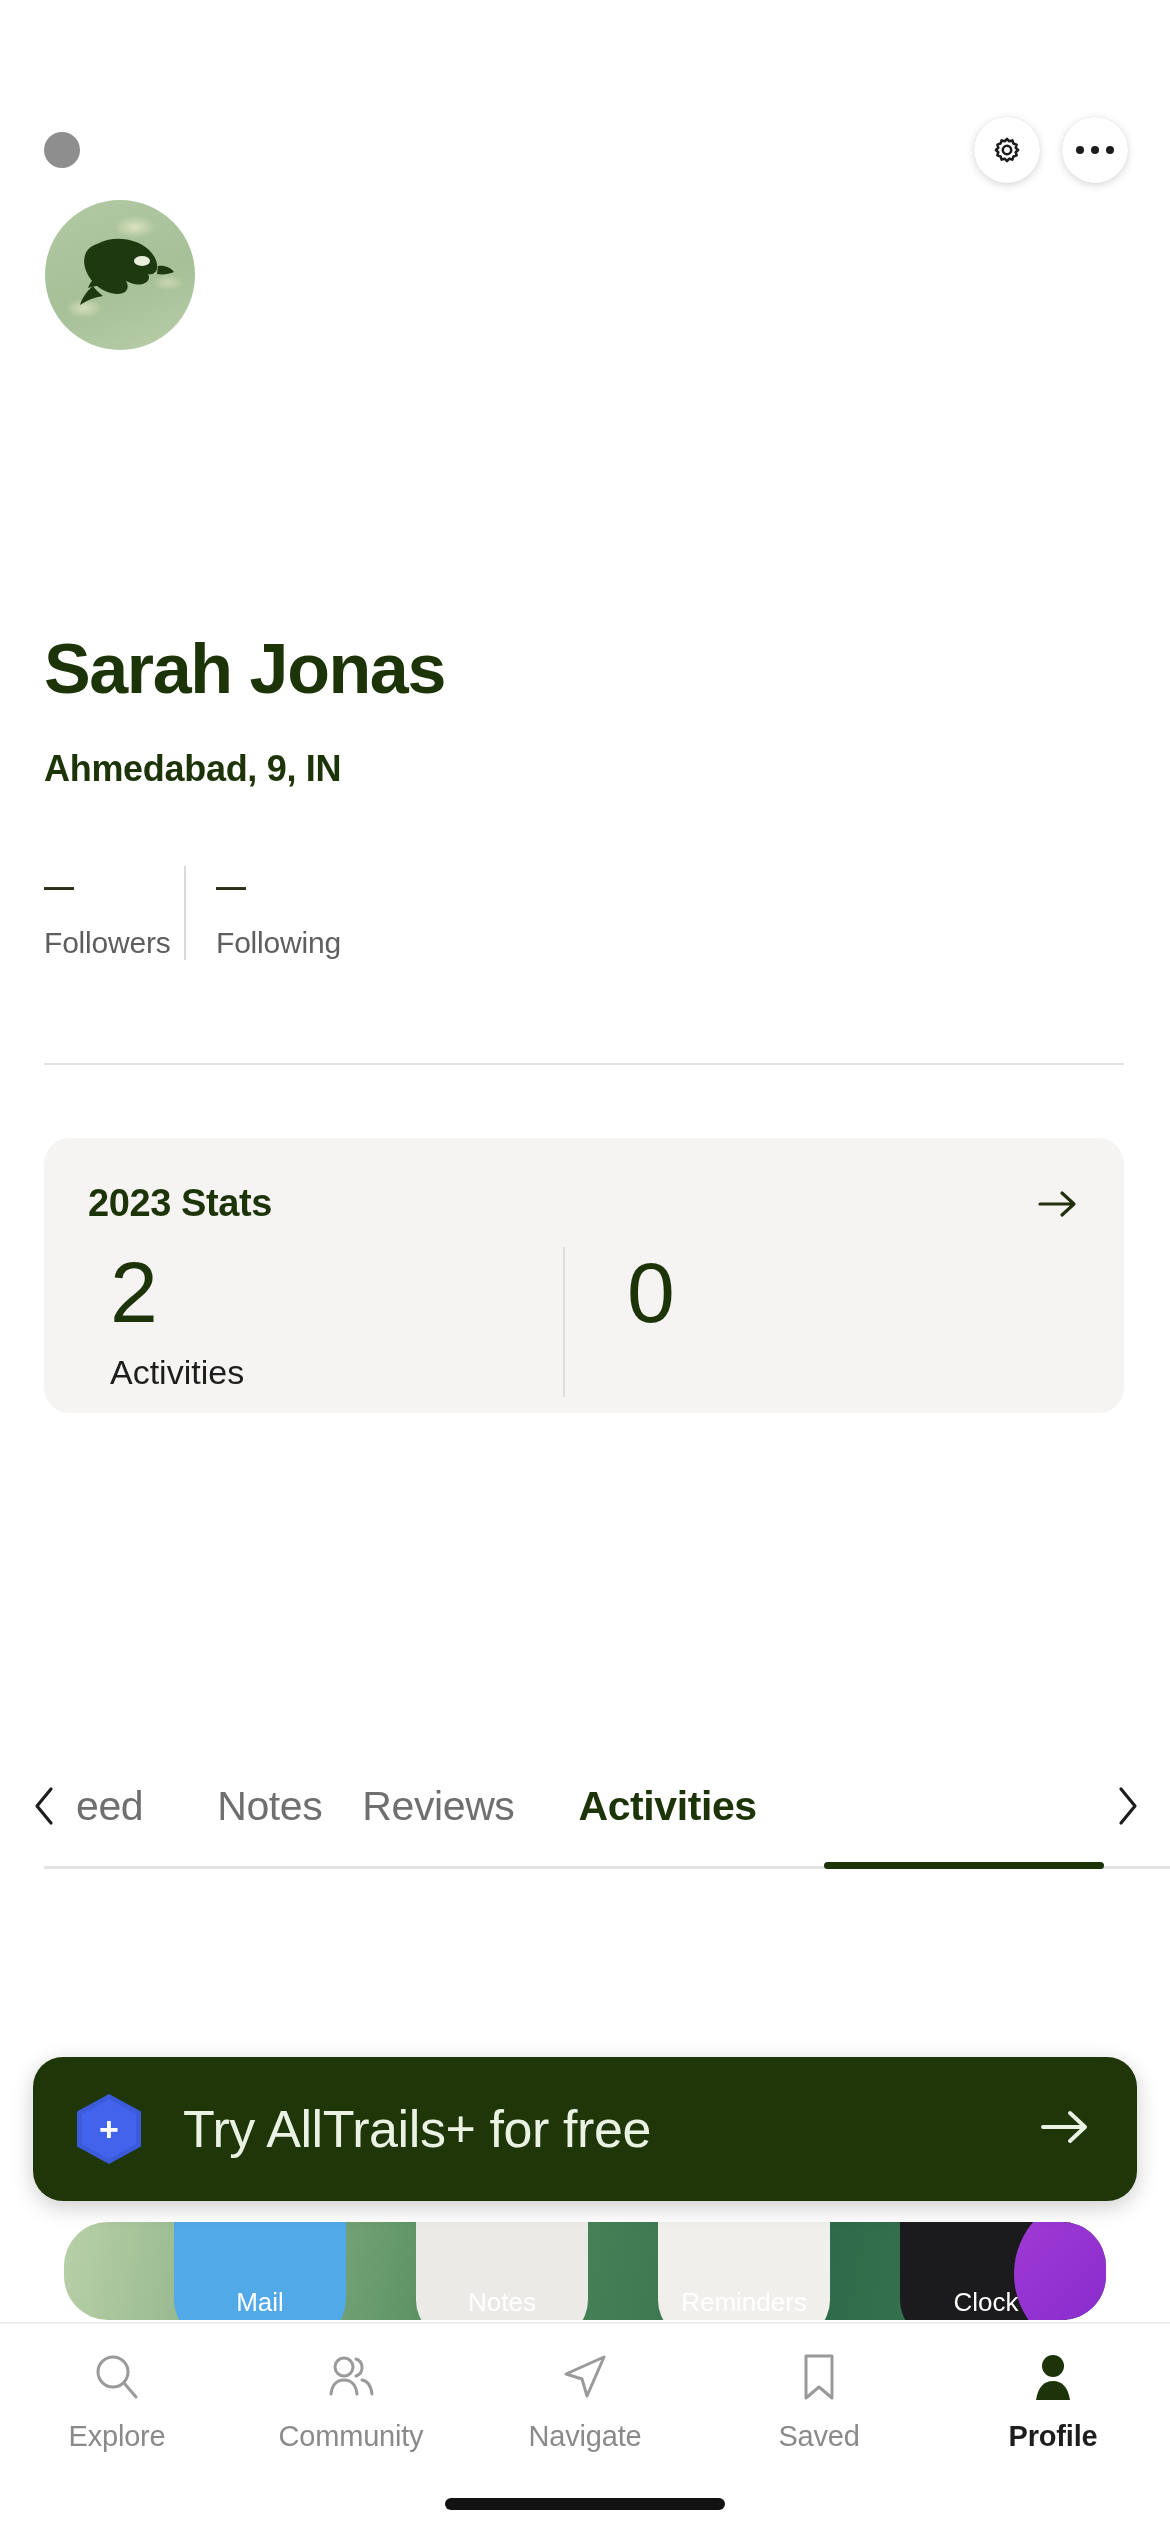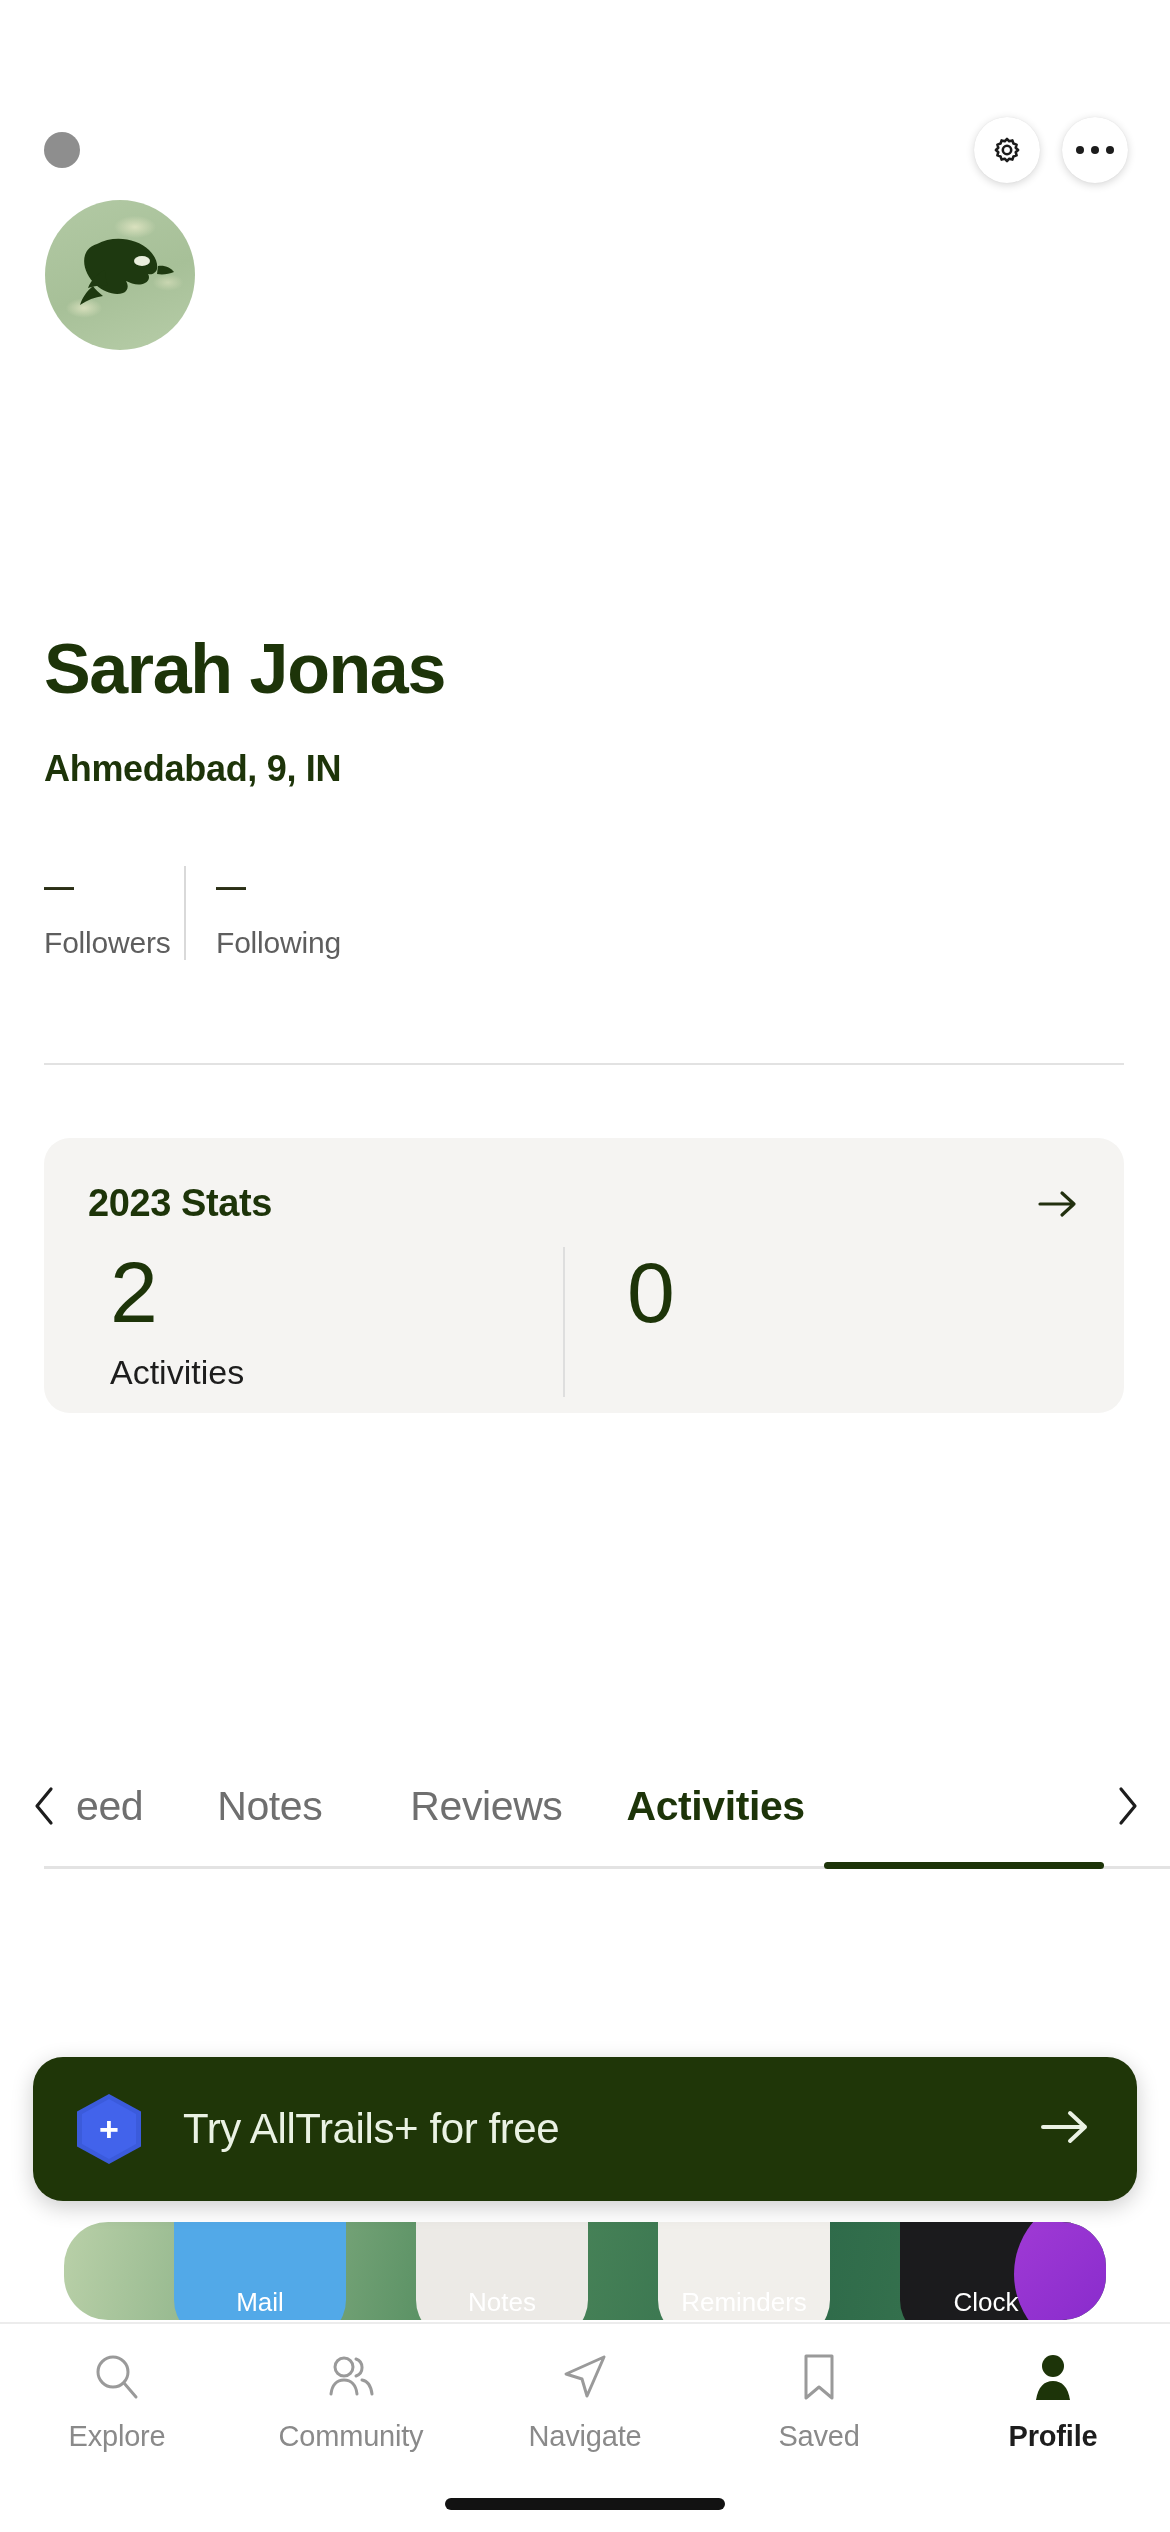--- a/index.html
+++ b/index.html
@@ -99,21 +99,21 @@
   .tabs {
     position:absolute; left:0; top:1742px; width:1170px; height:128px;
     display:flex; align-items:center;
   }
   .chev { width:54px; display:flex; align-items:center; justify-content:center; color:#1d1d1d; }
   .chev.left { margin-left:18px; }
   .chev.right { position:absolute; right:16px; }
   .tab { font-size:41px; color:#6f6f6f; letter-spacing:-0.4px; position:relative; }
   .tab.t-feed { margin-left:4px; }
   .tab.t-photos { margin-left:74px; }
-  .tab.t-reviews { margin-left:88px; }
+  .tab.t-reviews { margin-left:40px; }
   .tab.t-activities { margin-left:64px; font-weight:700; color:#1d3409; }
   .tabrule { position:absolute; left:44px; top:1866px; width:1126px; height:3px; background:#e3e3e3; }
   .underline { position:absolute; left:824px; top:1862px; width:280px; height:7px; background:#1d3409; border-radius:4px; }
 
   
   .peek {
     position:absolute; left:64px; top:2222px; width:1042px; height:98px;
     border-radius:44px; overflow:hidden;
     background:linear-gradient(100deg,#b9d0a8 0%, #4f8a5c 40%, #2f6b4a 72%, #3e7a52 100%);
   }
@@ -137,21 +137,21 @@
   .hex {
     position:absolute; inset:0; background:#3b5bdb;
     clip-path: polygon(50% 0%, 100% 25%, 100% 75%, 50% 100%, 0% 75%, 0% 25%);
   }
   .hex-in {
     position:absolute; inset:5px; background:#4263eb;
     clip-path: polygon(50% 0%, 100% 25%, 100% 75%, 50% 100%, 0% 75%, 0% 25%);
     display:flex; align-items:center; justify-content:center;
     color:#fff; font-size:34px; font-weight:700; line-height:1;
   }
-  .promo-txt { color:#eaf2e4; font-size:42px; margin-left:42px; letter-spacing:-0.4px; flex:1; }
+  .promo-txt { color:#eaf2e4; font-size:52px; margin-left:42px; letter-spacing:-0.4px; flex:1; }
   .promo-arrow { color:#eaf2e4; }
 
   
   .bottombar {
     position:absolute; left:0; top:2322px; width:1170px; height:210px;
     background:#fff; border-top:2px solid #ececec;
   }
   .navrow { display:flex; height:150px; padding-top:26px; }
   .navitem { flex:1; display:flex; flex-direction:column; align-items:center; gap:14px; }
   .navlabel { font-size:29px; color:#8a8a8a; letter-spacing:-0.2px; }

